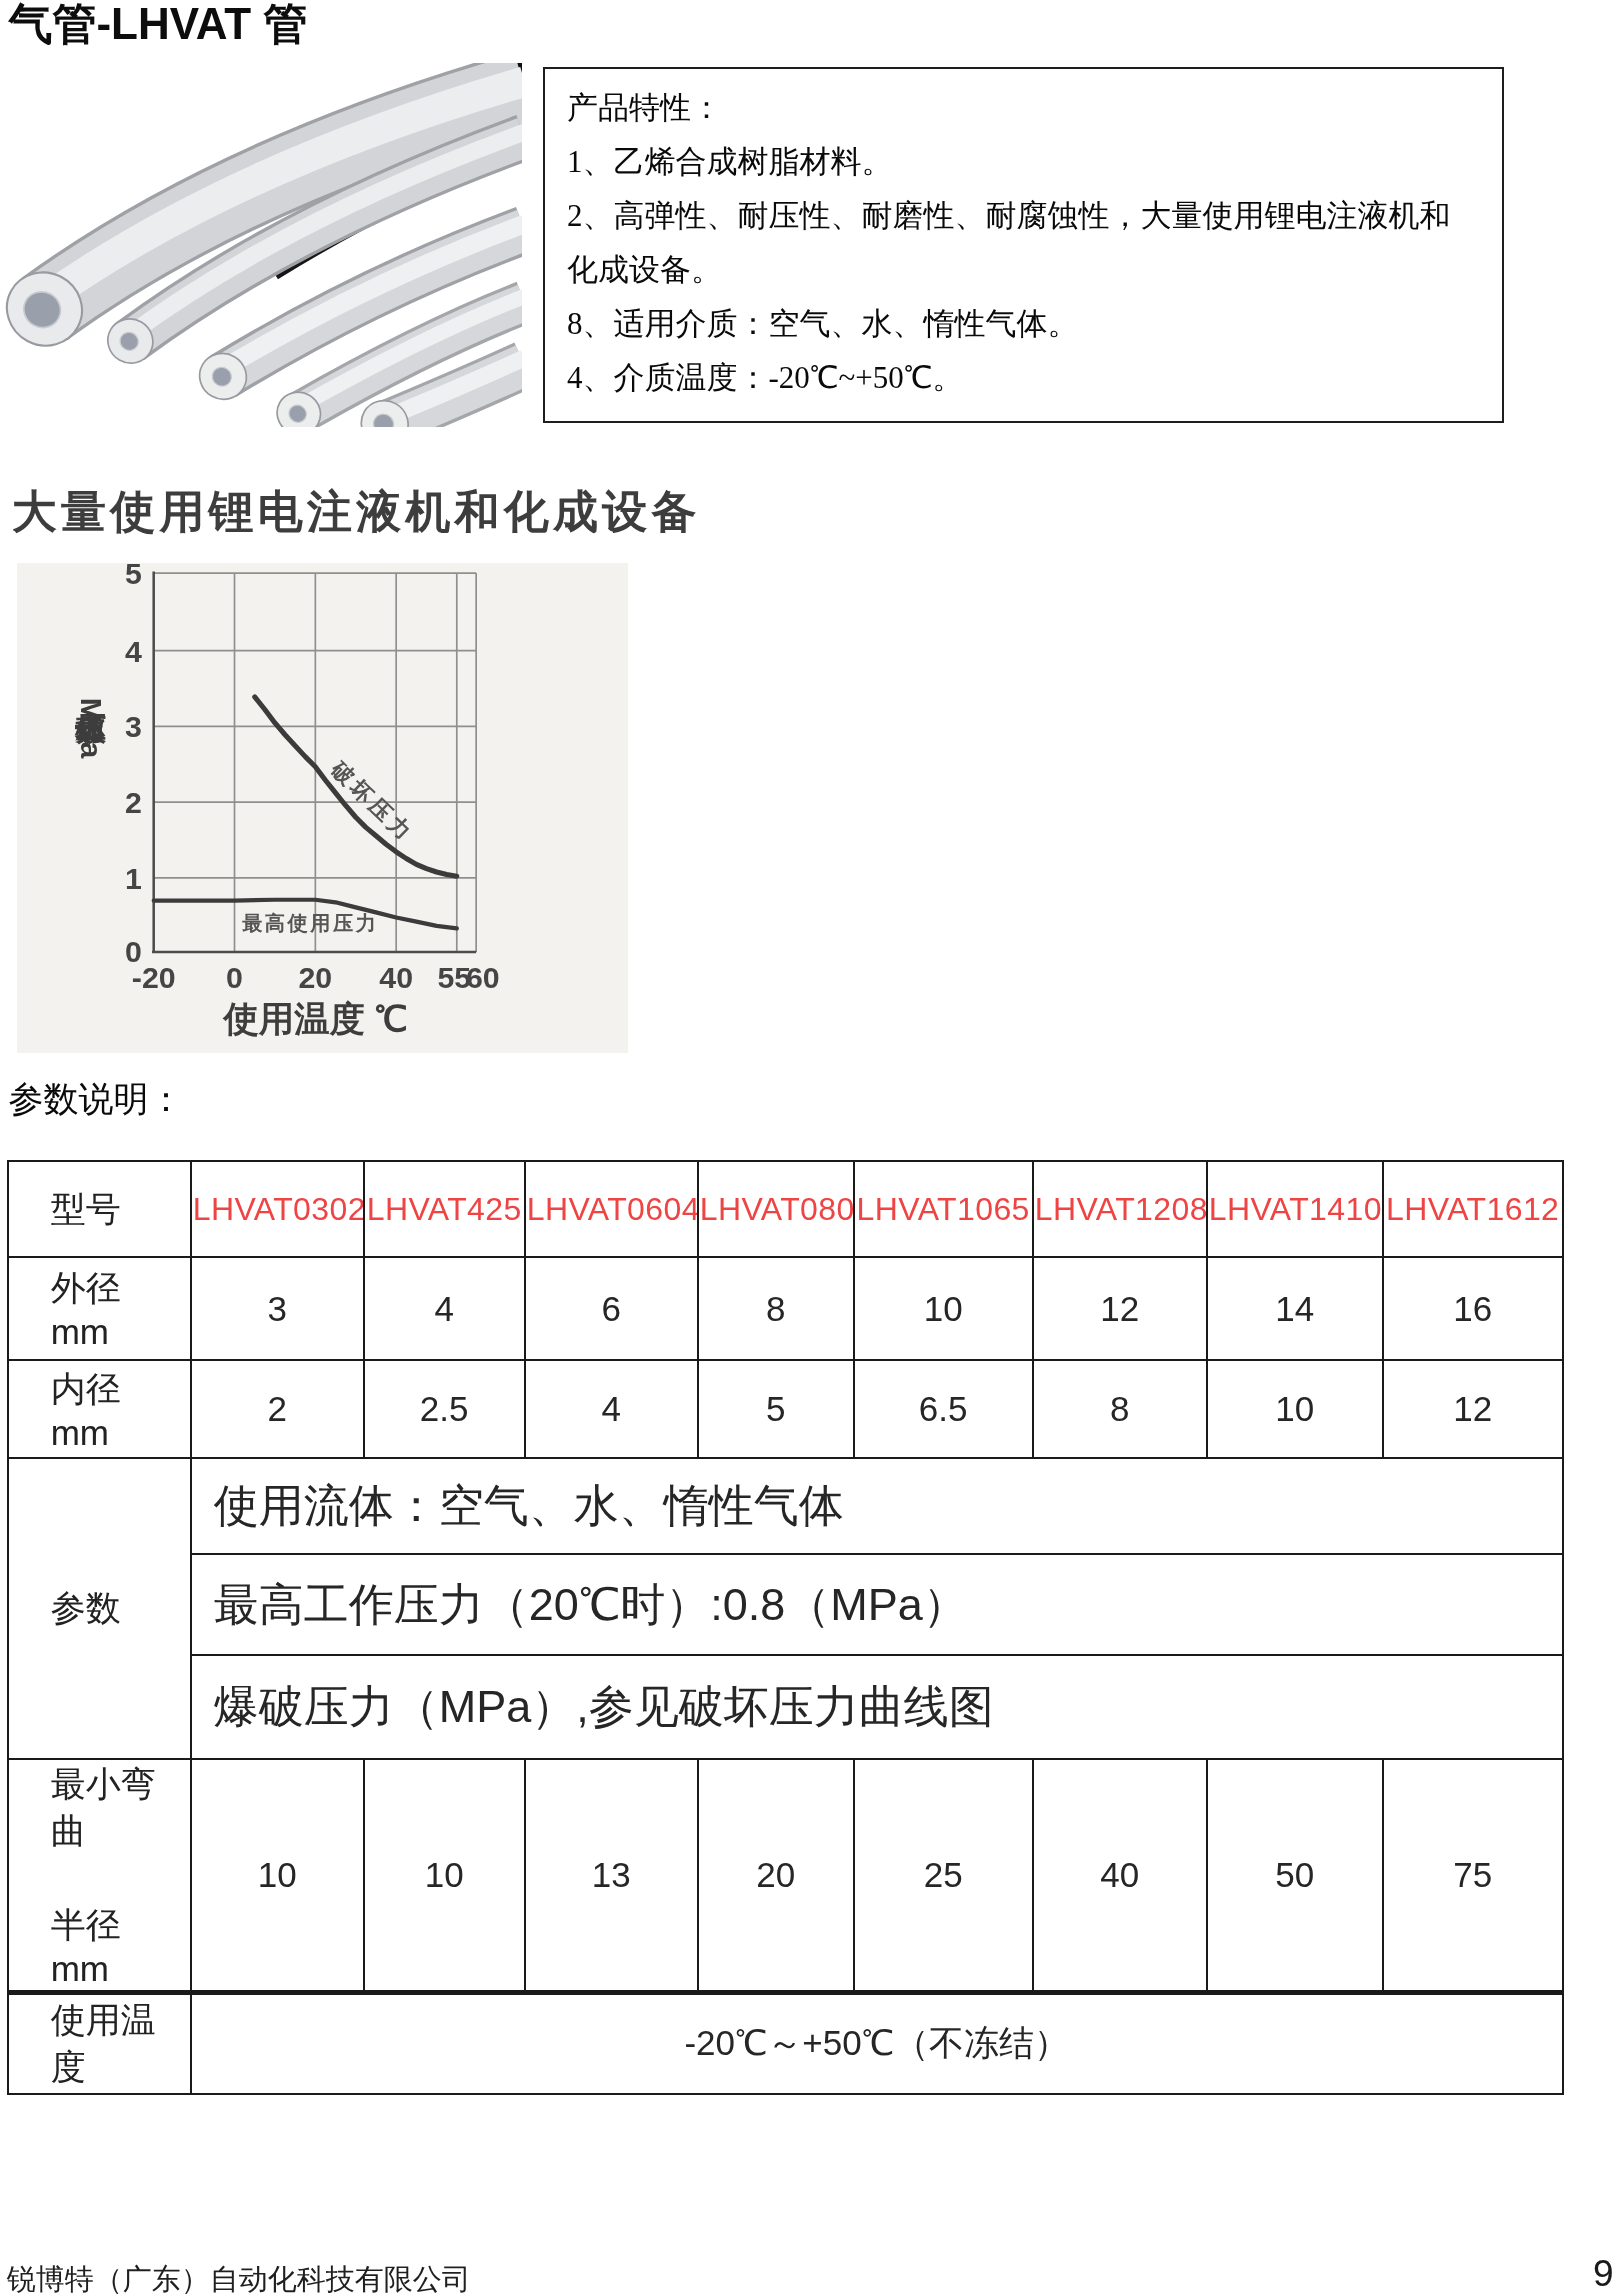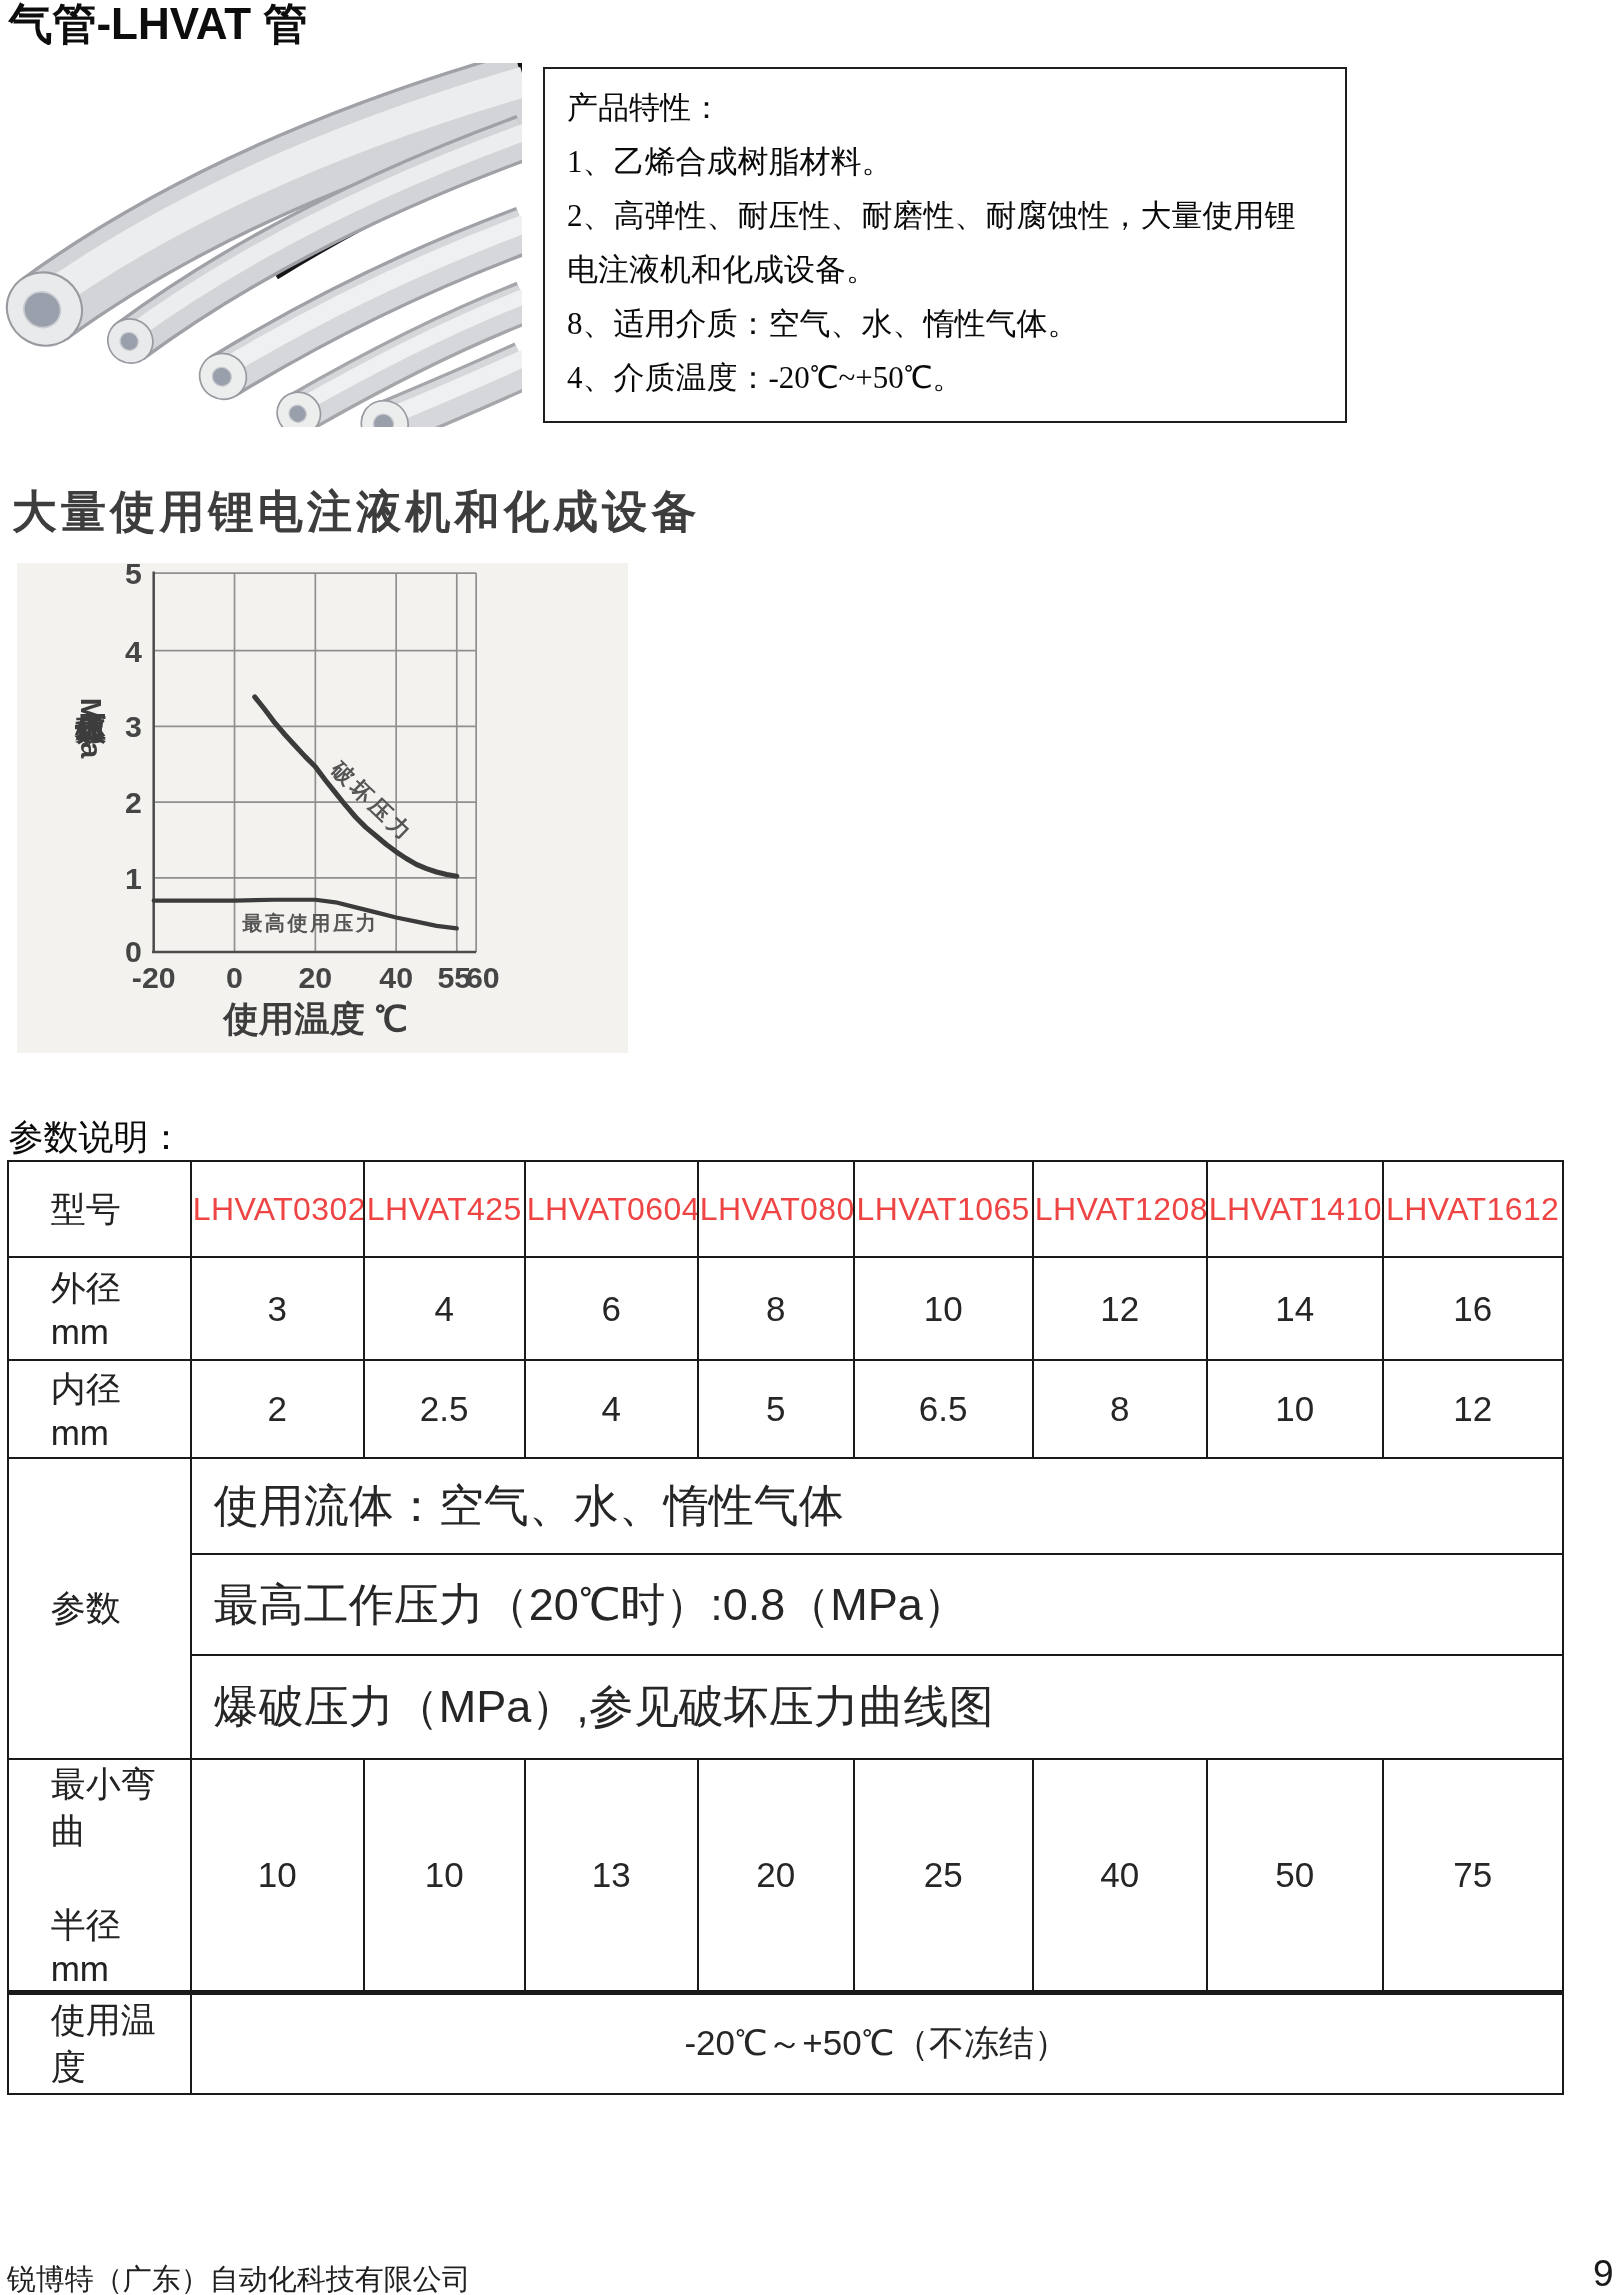--- a/index.html
+++ b/index.html
@@ -21,21 +21,21 @@
     letter-spacing:0px;
   }
   .product-photo{
     position:absolute;
     left:4.2px; top:63px;
     width:518px; height:364px;
   }
   .features-box{
     position:absolute;
     left:543px; top:67px;
-    width:804px; height:356px;
+    width:961px; height:356px;
     border:2.5px solid #1e1e1e;
     box-sizing:border-box;
     padding:11.8px 22px;
     font-family:"Liberation Serif", serif;
     font-size:31px;
     line-height:54px;
     color:#0a0a0a;
   }
   .chart-title{
     position:absolute;
@@ -46,21 +46,21 @@
     letter-spacing:4.2px;
   }
   .chart-box{
     position:absolute;
     left:17px; top:563px;
     width:611px; height:490px;
     background:#f4f2ef;
   }
   .params-heading{
     position:absolute;
-    left:8.4px; top:1114px;
+    left:8.4px; top:1076px;
     font-family:Liberation Mono, monospace;
     font-size:35px;
     color:#0a0a0a;
   }
   table.spec{
     position:absolute;
     left:6.7px; top:1160px;
     width:1555px;
     border-collapse:collapse;
     table-layout:fixed;

